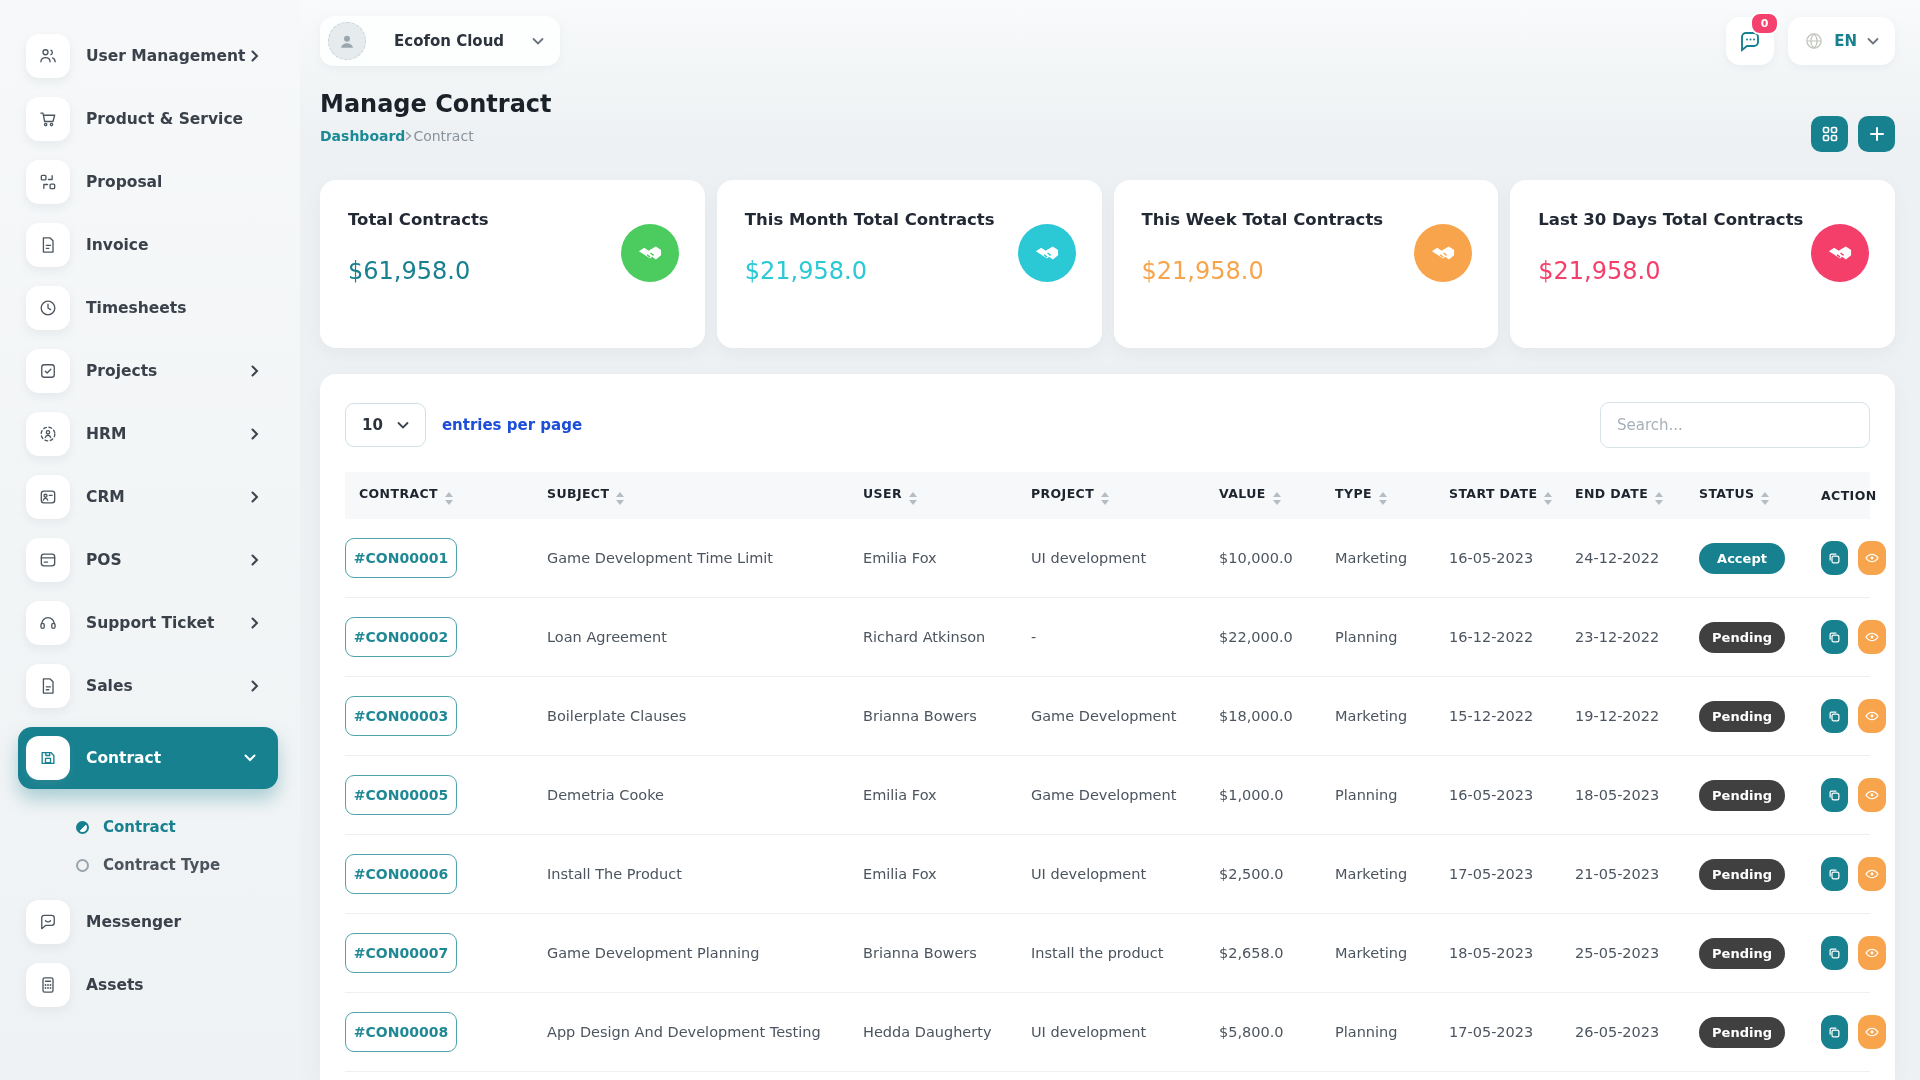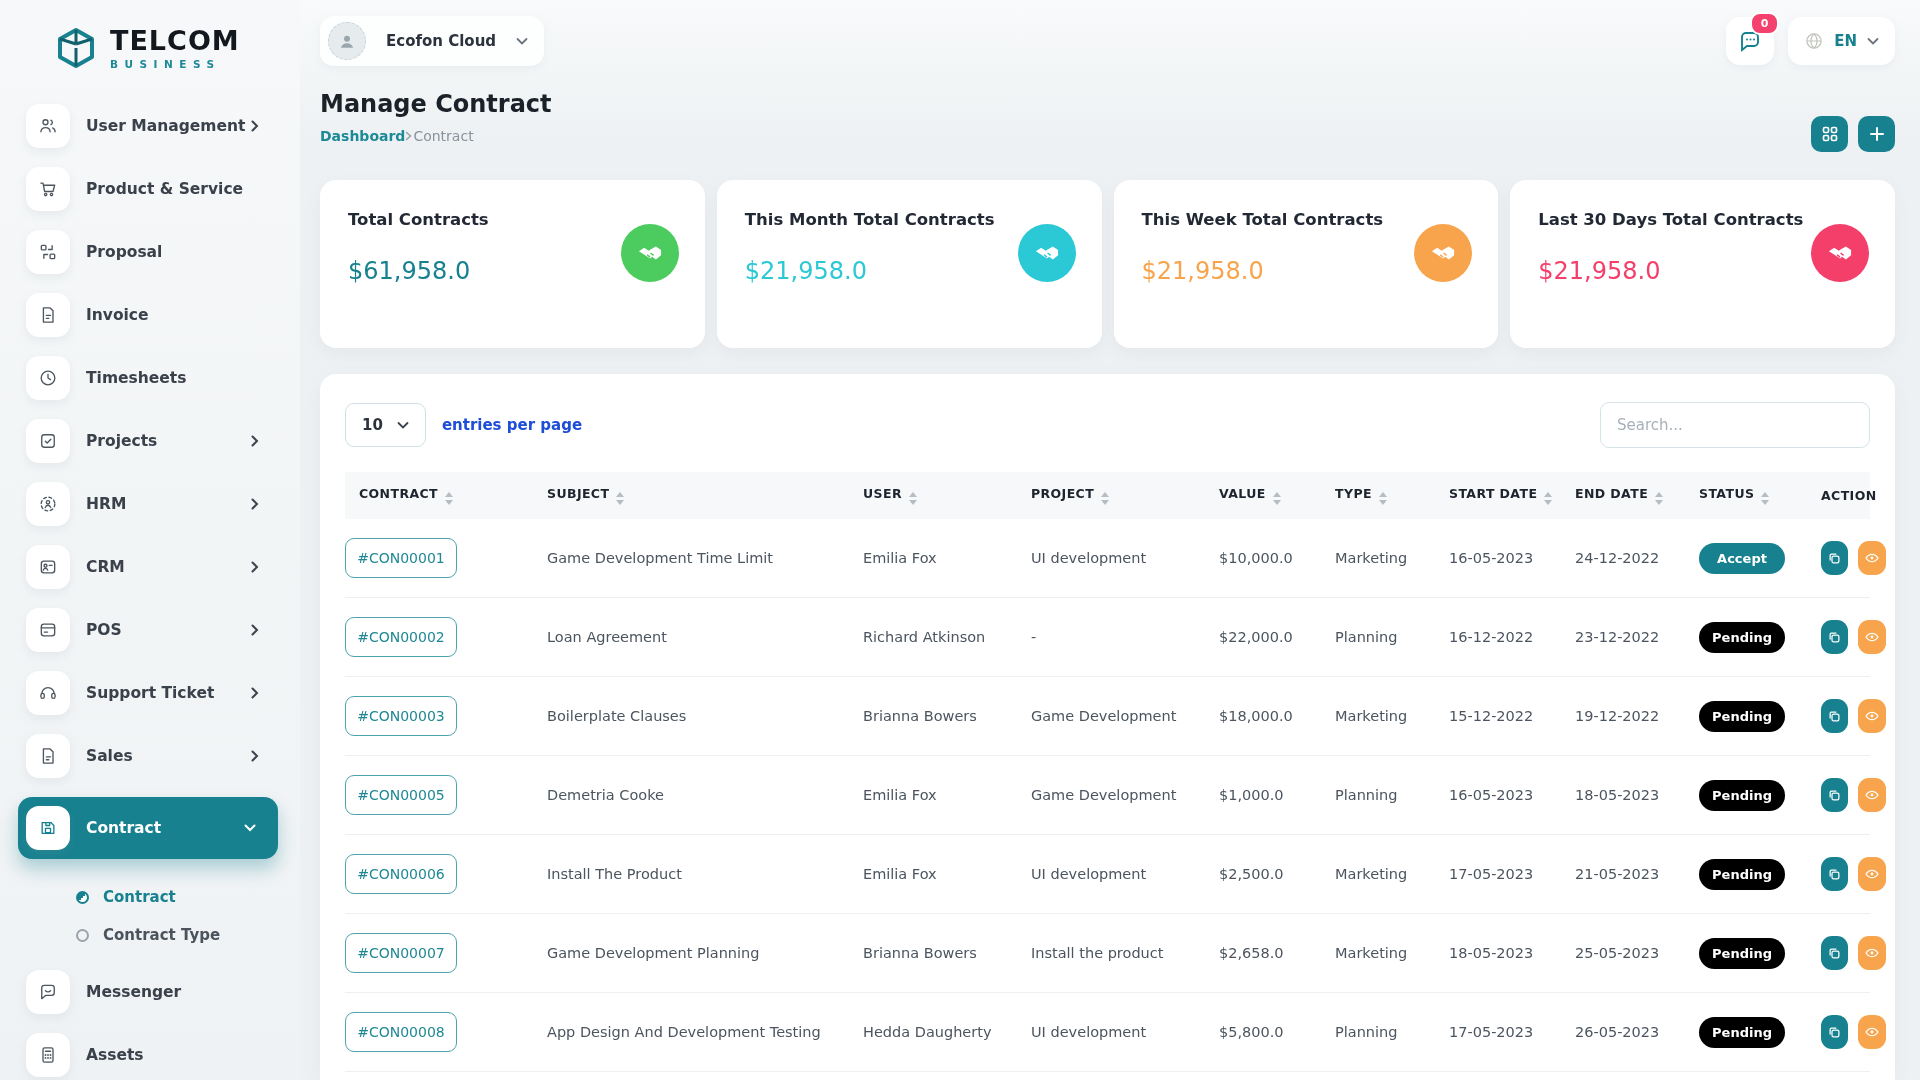--- a/index.html
+++ b/index.html
@@ -21,21 +21,21 @@
   .nav-item.active .nav-label{color:#ffffff;}
   .nav-item.active .chev{right:22px;}
   .sub-item{display:flex;align-items:center;height:38px;padding-left:50px;cursor:pointer;}
   .sub-dot{width:9px;height:9px;border-radius:50%;border:2px solid #9aa4ac;background:transparent;}
   .sub-item.active .sub-dot{border-color:#17818f;background:linear-gradient(135deg,#17818f 50%,#fff 50%);}
   .sub-label{margin-left:14px;font-size:15px;font-weight:600;color:#4b535c;}
   .sub-item.active .sub-label{color:#17818f;font-weight:700;}
   
   .main{flex:1;padding:0 25px 0 20px;display:flex;flex-direction:column;overflow:hidden;}
   .topbar{display:flex;align-items:center;justify-content:space-between;padding-top:10px;height:62px;}
-  .workspace{display:flex;align-items:center;gap:20px;background:#fdfefe;border-radius:14px;padding:6px 16px 6px 8px;box-shadow:0 3px 8px rgba(150,160,170,.10);cursor:pointer;}
+  .workspace{display:flex;align-items:center;gap:28px;background:#fdfefe;border-radius:14px;padding:6px 16px 6px 8px;box-shadow:0 3px 8px rgba(150,160,170,.10);cursor:pointer;}
   .avatar{width:36px;height:36px;border-radius:50%;background:#e6ebee;border:1px dashed #c3d2d6;display:flex;align-items:center;justify-content:center;}
   .workspace-name{font-size:15px;font-weight:600;color:#2c333d;}
   .topbar-right{display:flex;align-items:center;gap:14px;}
   .msg-btn{position:relative;width:48px;height:48px;background:#fff;border-radius:14px;display:flex;align-items:center;justify-content:center;box-shadow:0 3px 8px rgba(150,160,170,.10);cursor:pointer;}
   .msg-badge{position:absolute;top:-5px;right:-5px;min-width:19px;height:19px;border-radius:10px;background:#f4416d;color:#fff;font-size:11px;font-weight:700;display:flex;align-items:center;justify-content:center;border:2px solid #fff;padding:0 3px;}
   .lang-pill{display:flex;align-items:center;gap:10px;height:48px;background:#fff;border-radius:14px;padding:0 16px;box-shadow:0 3px 8px rgba(150,160,170,.10);cursor:pointer;}
   .lang-code{font-size:15px;font-weight:700;color:#17818f;}
   .title-row{display:flex;align-items:flex-start;justify-content:space-between;margin-top:18px;}
   .page-title{font-size:24px;font-weight:700;color:#1b2129;}
   .breadcrumb{display:flex;align-items:center;gap:0;margin-top:10px;font-size:14px;}
@@ -63,45 +63,35 @@
   thead th{background:#f6f8f9;text-align:left;font-size:12.5px;font-weight:800;letter-spacing:.4px;color:#1d242e;text-transform:uppercase;padding:14px 8px;}
   th.col-contract{width:172px;padding-left:14px;}th.col-subject{width:300px;}th.col-user{width:152px;margin-left:38px;}
   th.col-project{width:172px;}th.col-value{width:100px;}th.col-type{width:98px;}
   th.col-start{width:110px;margin-left:32px;}th.col-end{width:108px;}th.col-status{width:106px;}th.col-action{width:auto;}
   .sort{display:inline-flex;flex-direction:column;gap:3px;margin-left:7px;vertical-align:1px;}
   .sort i{display:block;width:0;height:0;border-left:4px solid transparent;border-right:4px solid transparent;}
   .sort .up{border-bottom:5px solid #b4bcc4;}
   .sort .down{border-top:5px solid #b4bcc4;}
   tbody td{border-bottom:1px solid #edf0f2;padding:19px 8px;font-size:14.5px;color:#4c555f;vertical-align:middle;}
   tbody td:first-child{padding-left:0;}
-  .con-chip{display:inline-block;border:1px solid #4da4ae;color:#1f8894;background:#fff;border-radius:9px;padding:11px 0;width:110px;text-align:center;font-size:14px;font-weight:400;cursor:pointer;}
+  .con-chip{display:inline-block;border:1px solid #4da4ae;color:#1f8894;background:#fff;border-radius:9px;padding:11px 0;width:110px;text-align:center;font-size:14px;font-weight:700;cursor:pointer;}
   .badge{display:inline-block;width:86px;text-align:center;padding:8px 0;border-radius:17px;color:#fff;font-size:13px;font-weight:600;}
   .badge[data-status="Accept"]{background:#17818f;}
-  .badge[data-status="Pending"]{background:#000000;}
+  .badge[data-status="Pending"]{background:#404040;}
   .actions{display:flex;gap:10px;}
   .act-btn{width:35px;height:34px;border:none;border-radius:11px;display:flex;align-items:center;justify-content:center;cursor:pointer;}
   .act-copy{background:#17818f}.act-view{background:#f8a44c}
   svg{display:block;}
 </style>
 </head>
 <body>
 
 <div class="app">
 
   <aside class="sidebar">
-    <div class="logo-row">
-      <svg width="44" height="44" viewBox="0 0 44 44">
-        <path d="M22 4 38 13v18L22 40 6 31V13z" fill="none" stroke="#17818f" stroke-width="4" stroke-linejoin="round"></path>
-        <path d="M22 4v14m0 0L6 13m16 5 16-5M22 22v18" fill="none" stroke="#10616c" stroke-width="3"></path>
-      </svg>
-      <div class="logo-text">
-        <div class="brand">TELCOM</div>
-        <div class="brand-sub">BUSINESS</div>
-      </div>
-    </div>
 
     <nav class="nav">
 
       <div class="nav-item">
         <span class="nav-icon-box">
           <svg width="20" height="20" viewBox="0 0 24 24">
               <circle cx="9" cy="7.5" r="3"></circle>
               <path d="M3.5 19c0-3.2 2.4-5 5.5-5s5.5 1.8 5.5 5"></path>
               <path d="M15.5 5a3 3 0 0 1 0 5.4"></path>
               <path d="M17.5 14.3c2 .7 3 2.3 3 4.7"></path>

